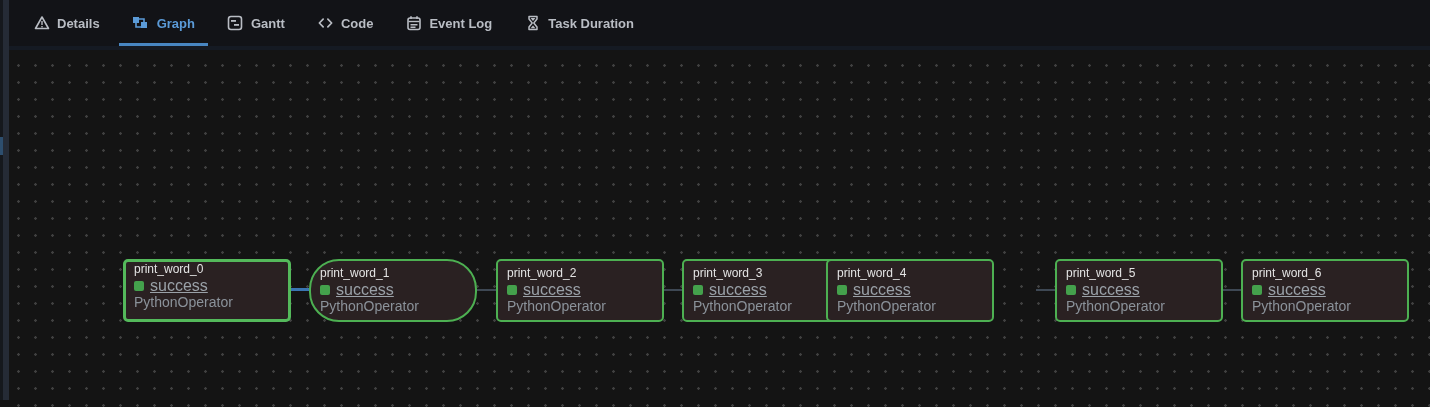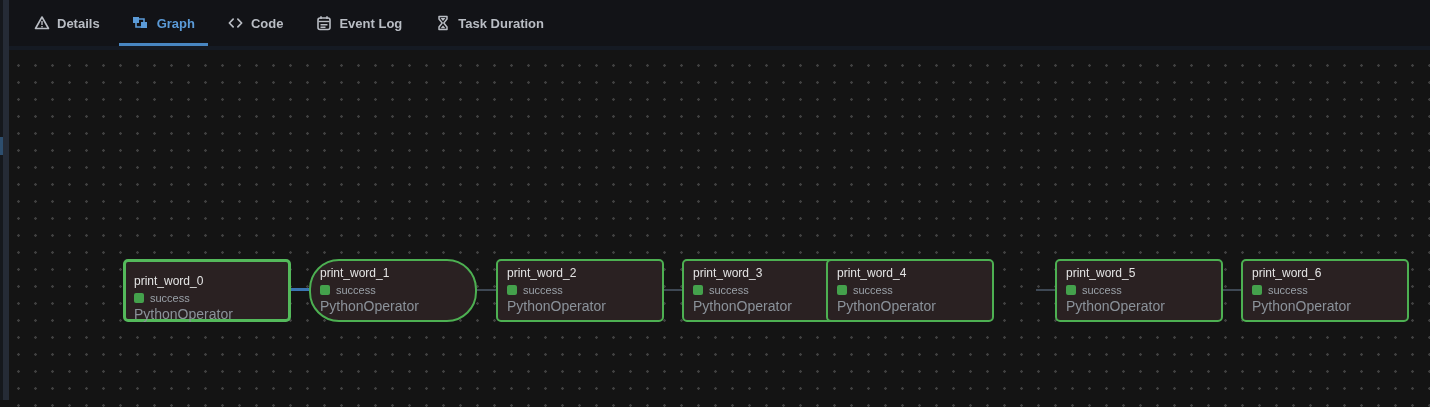--- a/index.html
+++ b/index.html
@@ -25,25 +25,25 @@
   .left-strip .thumb { position:absolute; left:0; top:137px; width:3px; height:18px; background:#2d4e6e; }
 
   
   .canvas { position:absolute; left:9px; top:50px; right:0; bottom:0;
             background-color:#141414;
             background-image: radial-gradient(circle, #404040 1.1px, transparent 1.5px);
             background-size:17px 17px; background-position:1px 7px; }
 
   .node { position:absolute; top:209px; width:168px; height:63px; background:#2a2122;
           border:2px solid #4db052; border-radius:5px; padding:5px 9px; cursor:pointer; }
-  .node.selected { border-width:3px; border-color:#54b95b; padding:12px 8px; }
+  .node.selected { border-width:3px; border-color:#54b95b; padding:0 8px; }
   .node-title { font-size:12px; color:#e4e4e4; line-height:15px; white-space:nowrap; }
   .status-row { display:flex; align-items:center; gap:6px; margin-top:3px; }
   .status-square { width:10px; height:10px; border-radius:2px; background:#44a14c; flex:0 0 auto; }
-  .status-text { font-size:11px; color:#9aa1a8; line-height:12px; }
+  .status-text { font-size:16px; color:#9aa1a8; line-height:12px;text-decoration:underline; }
   .operator { font-size:14px; color:#8b929a; margin-top:4px; line-height:13px; white-space:nowrap; }
 
   .node-0 { left:114px; }  .node-1 { left:300px;border-radius:30px; }  .node-2 { left:487px; }
   .node-3 { left:673px; }  .node-4 { left:817px; }  .node-5 { left:1046px; }
   .node-6 { left:1232px; }
 
   .edge { position:absolute; top:239px; height:2px; background:#3e4854; }
   .edge.highlighted { top:238px; height:3px; background:#3a75b2; }
   .edge-0 { left:282px; width:18px; }
   .edge-1 { left:468px; width:19px; }
@@ -74,20 +74,30 @@
       <span class="ticon">
         <svg width="16" height="16" viewBox="0 0 16 16">
             <rect x="1" y="2" width="6" height="6" fill="#5b9bd8"></rect>
             <rect x="9" y="7" width="6" height="6" fill="#5b9bd8"></rect>
             <path d="M4 8 V12 H9 M12 7 V4 H7" fill="none" stroke="#5b9bd8" stroke-width="1.6"></path>
           </svg>
       </span>
       <span>Graph</span>
     </div>
 
+    <div class="tab">
+      <span class="ticon">
+        <svg width="16" height="16" viewBox="0 0 16 16">
+            <rect x="1.5" y="1.5" width="13" height="13" rx="2.5" fill="none" stroke="#b9bdc4" stroke-width="1.6"></rect>
+            <rect x="4" y="5" width="5" height="1.8" fill="#b9bdc4"></rect>
+            <rect x="7" y="9" width="5" height="1.8" fill="#b9bdc4"></rect>
+          </svg>
+      </span>
+      <span>Gantt</span>
+    </div>
 
     <div class="tab">
       <span class="ticon">
         <svg width="18" height="16" viewBox="0 0 18 16">
             <path d="M6.5 4 L2.5 8 L6.5 12" fill="none" stroke="#b9bdc4" stroke-width="1.8" stroke-linecap="round" stroke-linejoin="round"></path>
             <path d="M11.5 4 L15.5 8 L11.5 12" fill="none" stroke="#b9bdc4" stroke-width="1.8" stroke-linecap="round" stroke-linejoin="round"></path>
           </svg>
       </span>
       <span>Code</span>
     </div>

